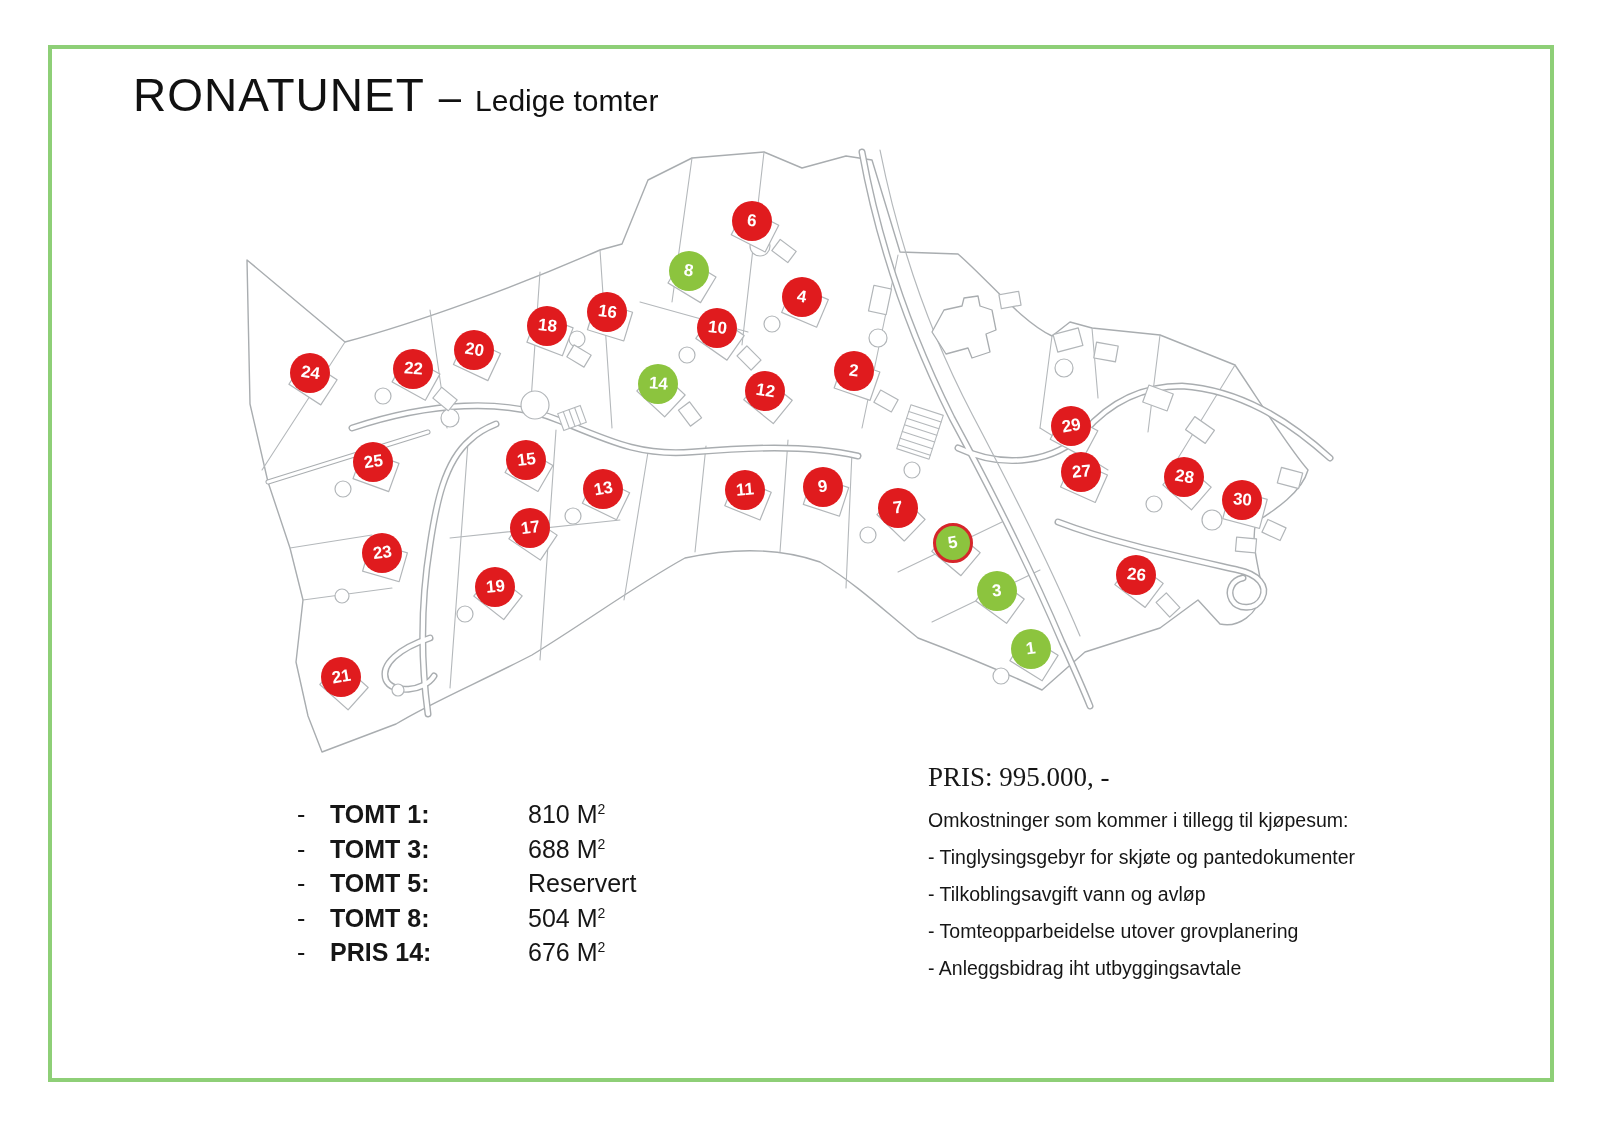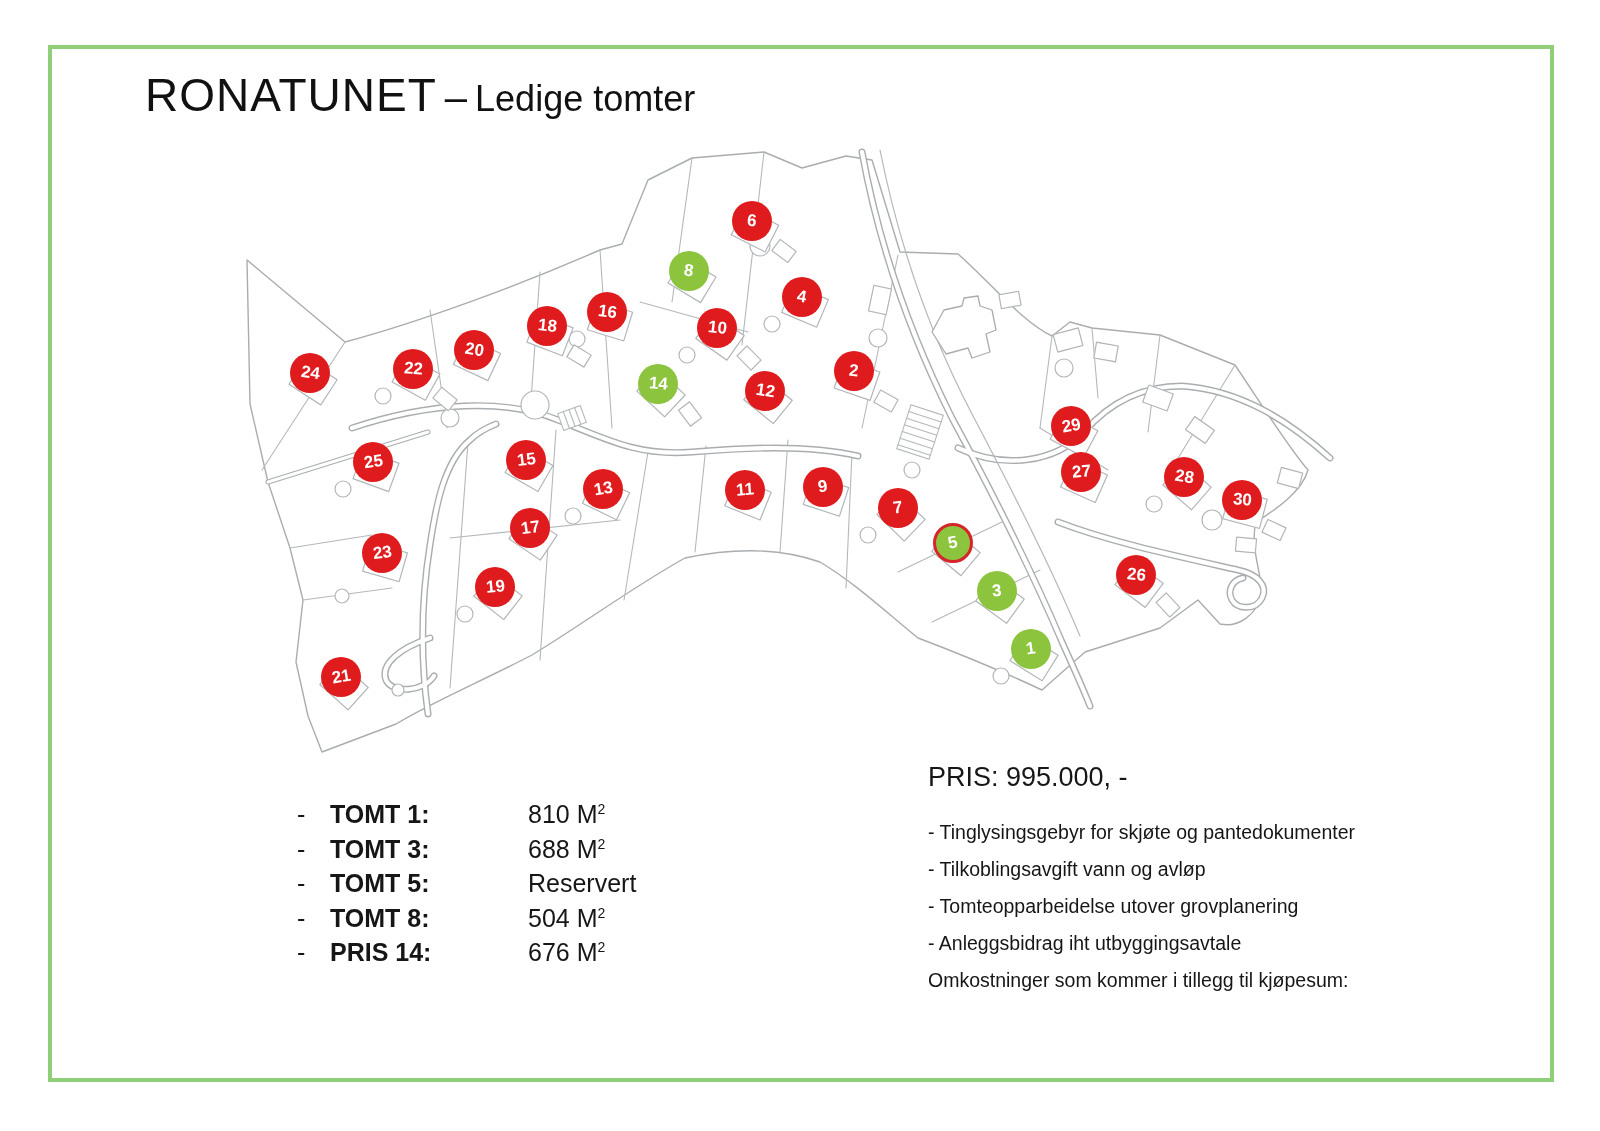--- a/index.html
+++ b/index.html
@@ -3,41 +3,41 @@
 <meta charset="utf-8">
 <style>
   * { margin:0; padding:0; box-sizing:border-box; }
   html,body { width:1600px; height:1131px; background:#ffffff; overflow:hidden;
               font-family:"Liberation Sans", sans-serif; color:#161616; }
   #page { position:relative; width:1600px; height:1131px; background:#fff; }
 
   #frame { position:absolute; left:48px; top:45px; width:1506px; height:1037px;
            border:4px solid #8ecf77; pointer-events:none; }
 
-  #title-block { position:absolute; left:133px; top:68px; display:flex; align-items:baseline; gap:8px;margin-left:12px; }
+  #title-block { position:absolute; left:133px; top:68px; display:flex; align-items:baseline; gap:14px; }
   #title-main { font-size:46px; font-weight:400; letter-spacing:1px; color:#111; }
   #title-sep  { font-size:40px; font-weight:400; color:#111; }
-  #title-sub  { font-size:36px; font-weight:400; color:#111; }
+  #title-sub  { font-size:30px; font-weight:400; color:#111; }
 
   #map-svg { position:absolute; left:0; top:0; width:1600px; height:1131px; }
 
   .marker { position:absolute; width:40px; height:40px; border-radius:50%;
             display:flex; align-items:center; justify-content:center;
             color:#fff; font-size:17px; font-weight:bold;
             transform:translate(-50%,-50%); }
   .marker.reserved { border:3px solid #d6252a; }
 
   #listings { position:absolute; left:297px; top:800px; }
   .list-row { display:flex; align-items:baseline; font-size:25px; height:34.5px; }
   .list-dash { width:33px; }
   .list-label { width:198px;font-weight:bold; }
   .list-size sup { font-size:14px; }
 
   #pricing { position:absolute; left:928px; top:762px; width:480px; }
-  #price-line { font-size:27px; margin-bottom:28px; }
+  #price-line { font-size:27px; margin-bottom:16px;font-family:Liberation Serif, serif; }
   #costs-intro { font-size:19.5px; margin-bottom:14px; }
   .cost-item { font-size:19.5px; margin-bottom:14px; }
 </style>
 </head>
 <body>
 
 <div id="page">
 
   <div id="frame"></div>
 
@@ -307,22 +307,22 @@
       </div>
       <div class="list-row">
         <span class="list-dash">-</span>
         <span class="list-label">PRIS 14:</span>
         <span class="list-size">676 M<sup>2</sup></span>
       </div>
     </div>
 
   <div id="pricing">
     <div id="price-line">PRIS: 995.000, -</div>
+    <div id="costs-intro">Omkostninger som kommer i tillegg til kjøpesum:</div>
     <div id="cost-items">
         <div class="cost-item">- Tinglysingsgebyr for skjøte og pantedokumenter</div>
         <div class="cost-item">- Tilkoblingsavgift vann og avløp</div>
         <div class="cost-item">- Tomteopparbeidelse utover grovplanering</div>
         <div class="cost-item">- Anleggsbidrag iht utbyggingsavtale</div>
       </div>
-    <div id="costs-intro">Omkostninger som kommer i tillegg til kjøpesum:</div>
   </div>
 
 </div>
 
 </body></html>

